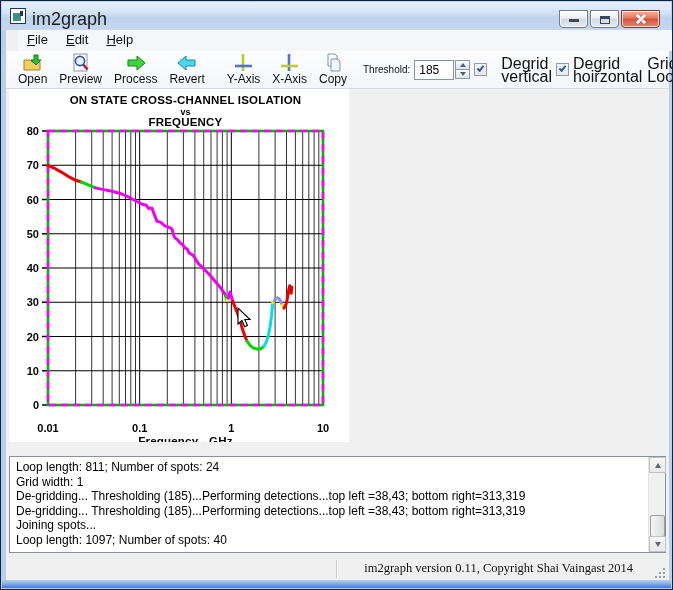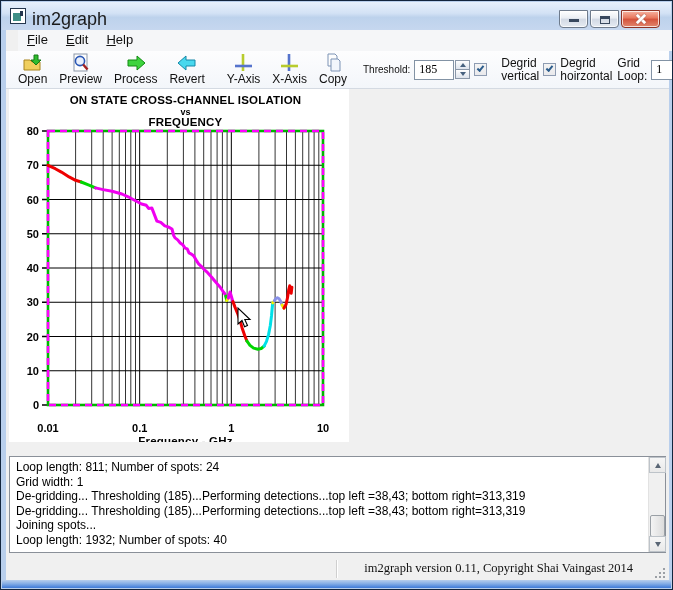--- a/index.html
+++ b/index.html
@@ -56,23 +56,23 @@
     background:linear-gradient(to bottom,#fdfdfe,#f3f6fa);
     border-bottom:1px solid #d4dae2;
     display:flex; align-items:center; padding-left:6px;
   }
   .tbtn{ display:flex; flex-direction:column; align-items:center; justify-content:center; padding:1px 6px; }
   .tbtn svg{ display:block; }
   .tbtn .tlabel{ font-size:12px; color:#111; margin-top:0; line-height:13px; white-space:nowrap; }
   .tsep{ width:1px; height:30px; background:#c6ccd6; box-shadow:1px 0 0 #fff; margin:0 5px; }
   .tgroup{ display:flex; align-items:center; }
   .tlabel-inline{ font-size:10px; color:#111; white-space:nowrap; }
-  .tlabel-2line{ font-size:12px; color:#111; line-height:13px; white-space:nowrap; }
+  .tlabel-2line{ font-size:16px; color:#111; line-height:13px; white-space:nowrap; }
   .tinput{
-    height:20px; border:1px solid #8393a5; background:#fff; font-family:Liberation Serif, serif;
+    height:20px; border:1px solid #8393a5; background:#fff; font-family:Liberation Sans, sans-serif;
     font-size:12px; padding:5px 4px; margin-left:4px;
   }
   .tinput.threshold{ width:40px; }
   .tinput.gridw{ width:26px; }
   .spinner{ display:flex; flex-direction:column; margin-left:1px; }
   .spinbtn{
     width:15px; height:10px; border:1px solid #8a97a8; background:linear-gradient(#fefefe,#dde3ec);
     display:flex; align-items:center; justify-content:center;
   }
   .spinbtn + .spinbtn{ margin-top:-1px; }
@@ -354,21 +354,21 @@
       </div>
     </div>
 
     <div class="log">
       <div class="log-lines">
         <div class="log-line">Loop length: 811; Number of spots: 24</div>
         <div class="log-line">Grid width: 1</div>
         <div class="log-line">De-gridding... Thresholding (185)...Performing detections...top left =38,43; bottom right=313,319</div>
         <div class="log-line">De-gridding... Thresholding (185)...Performing detections...top left =38,43; bottom right=313,319</div>
         <div class="log-line">Joining spots...</div>
-        <div class="log-line">Loop length: 1932; Number of spots: 40</div>
+        <div class="log-line">Loop length: 1097; Number of spots: 40</div>
       </div>
       <div class="scrollbar">
         <div class="sb-btn up">
             <span class="sb-tri-up"></span>
           </div>
         <div class="sb-thumb"></div>
         <div class="sb-btn down">
             <span class="sb-tri-down"></span>
           </div>
       </div>

